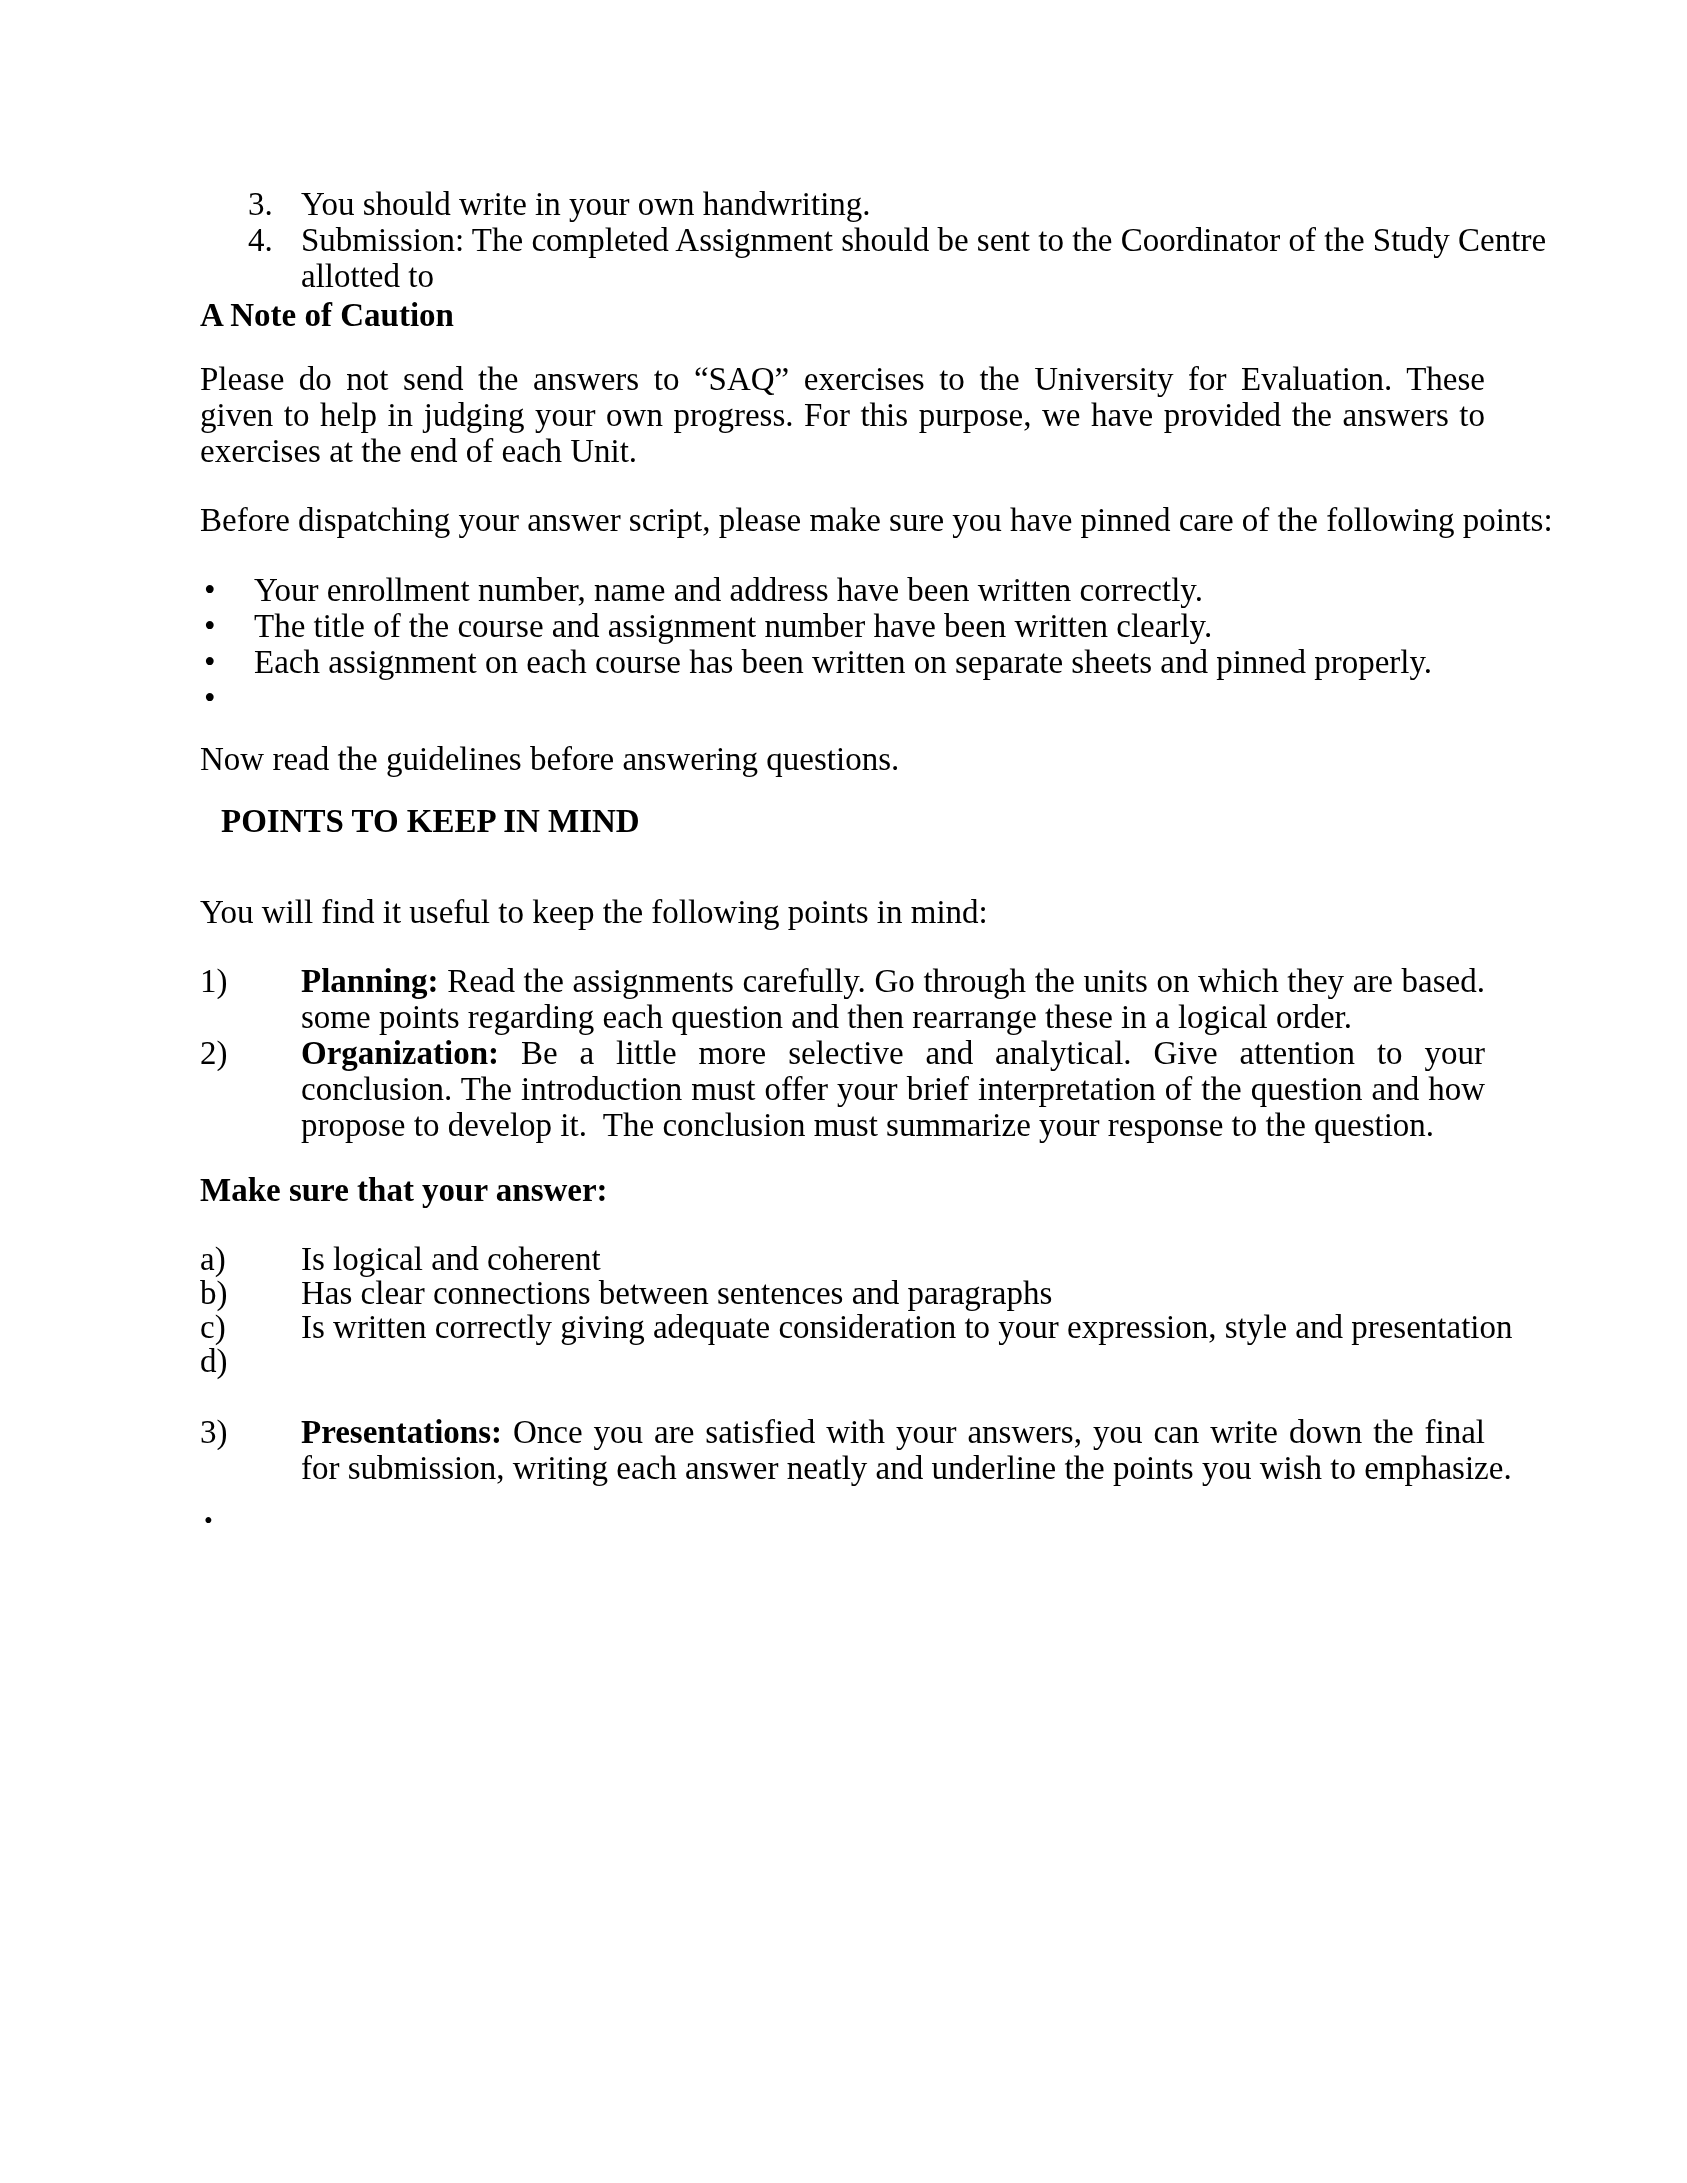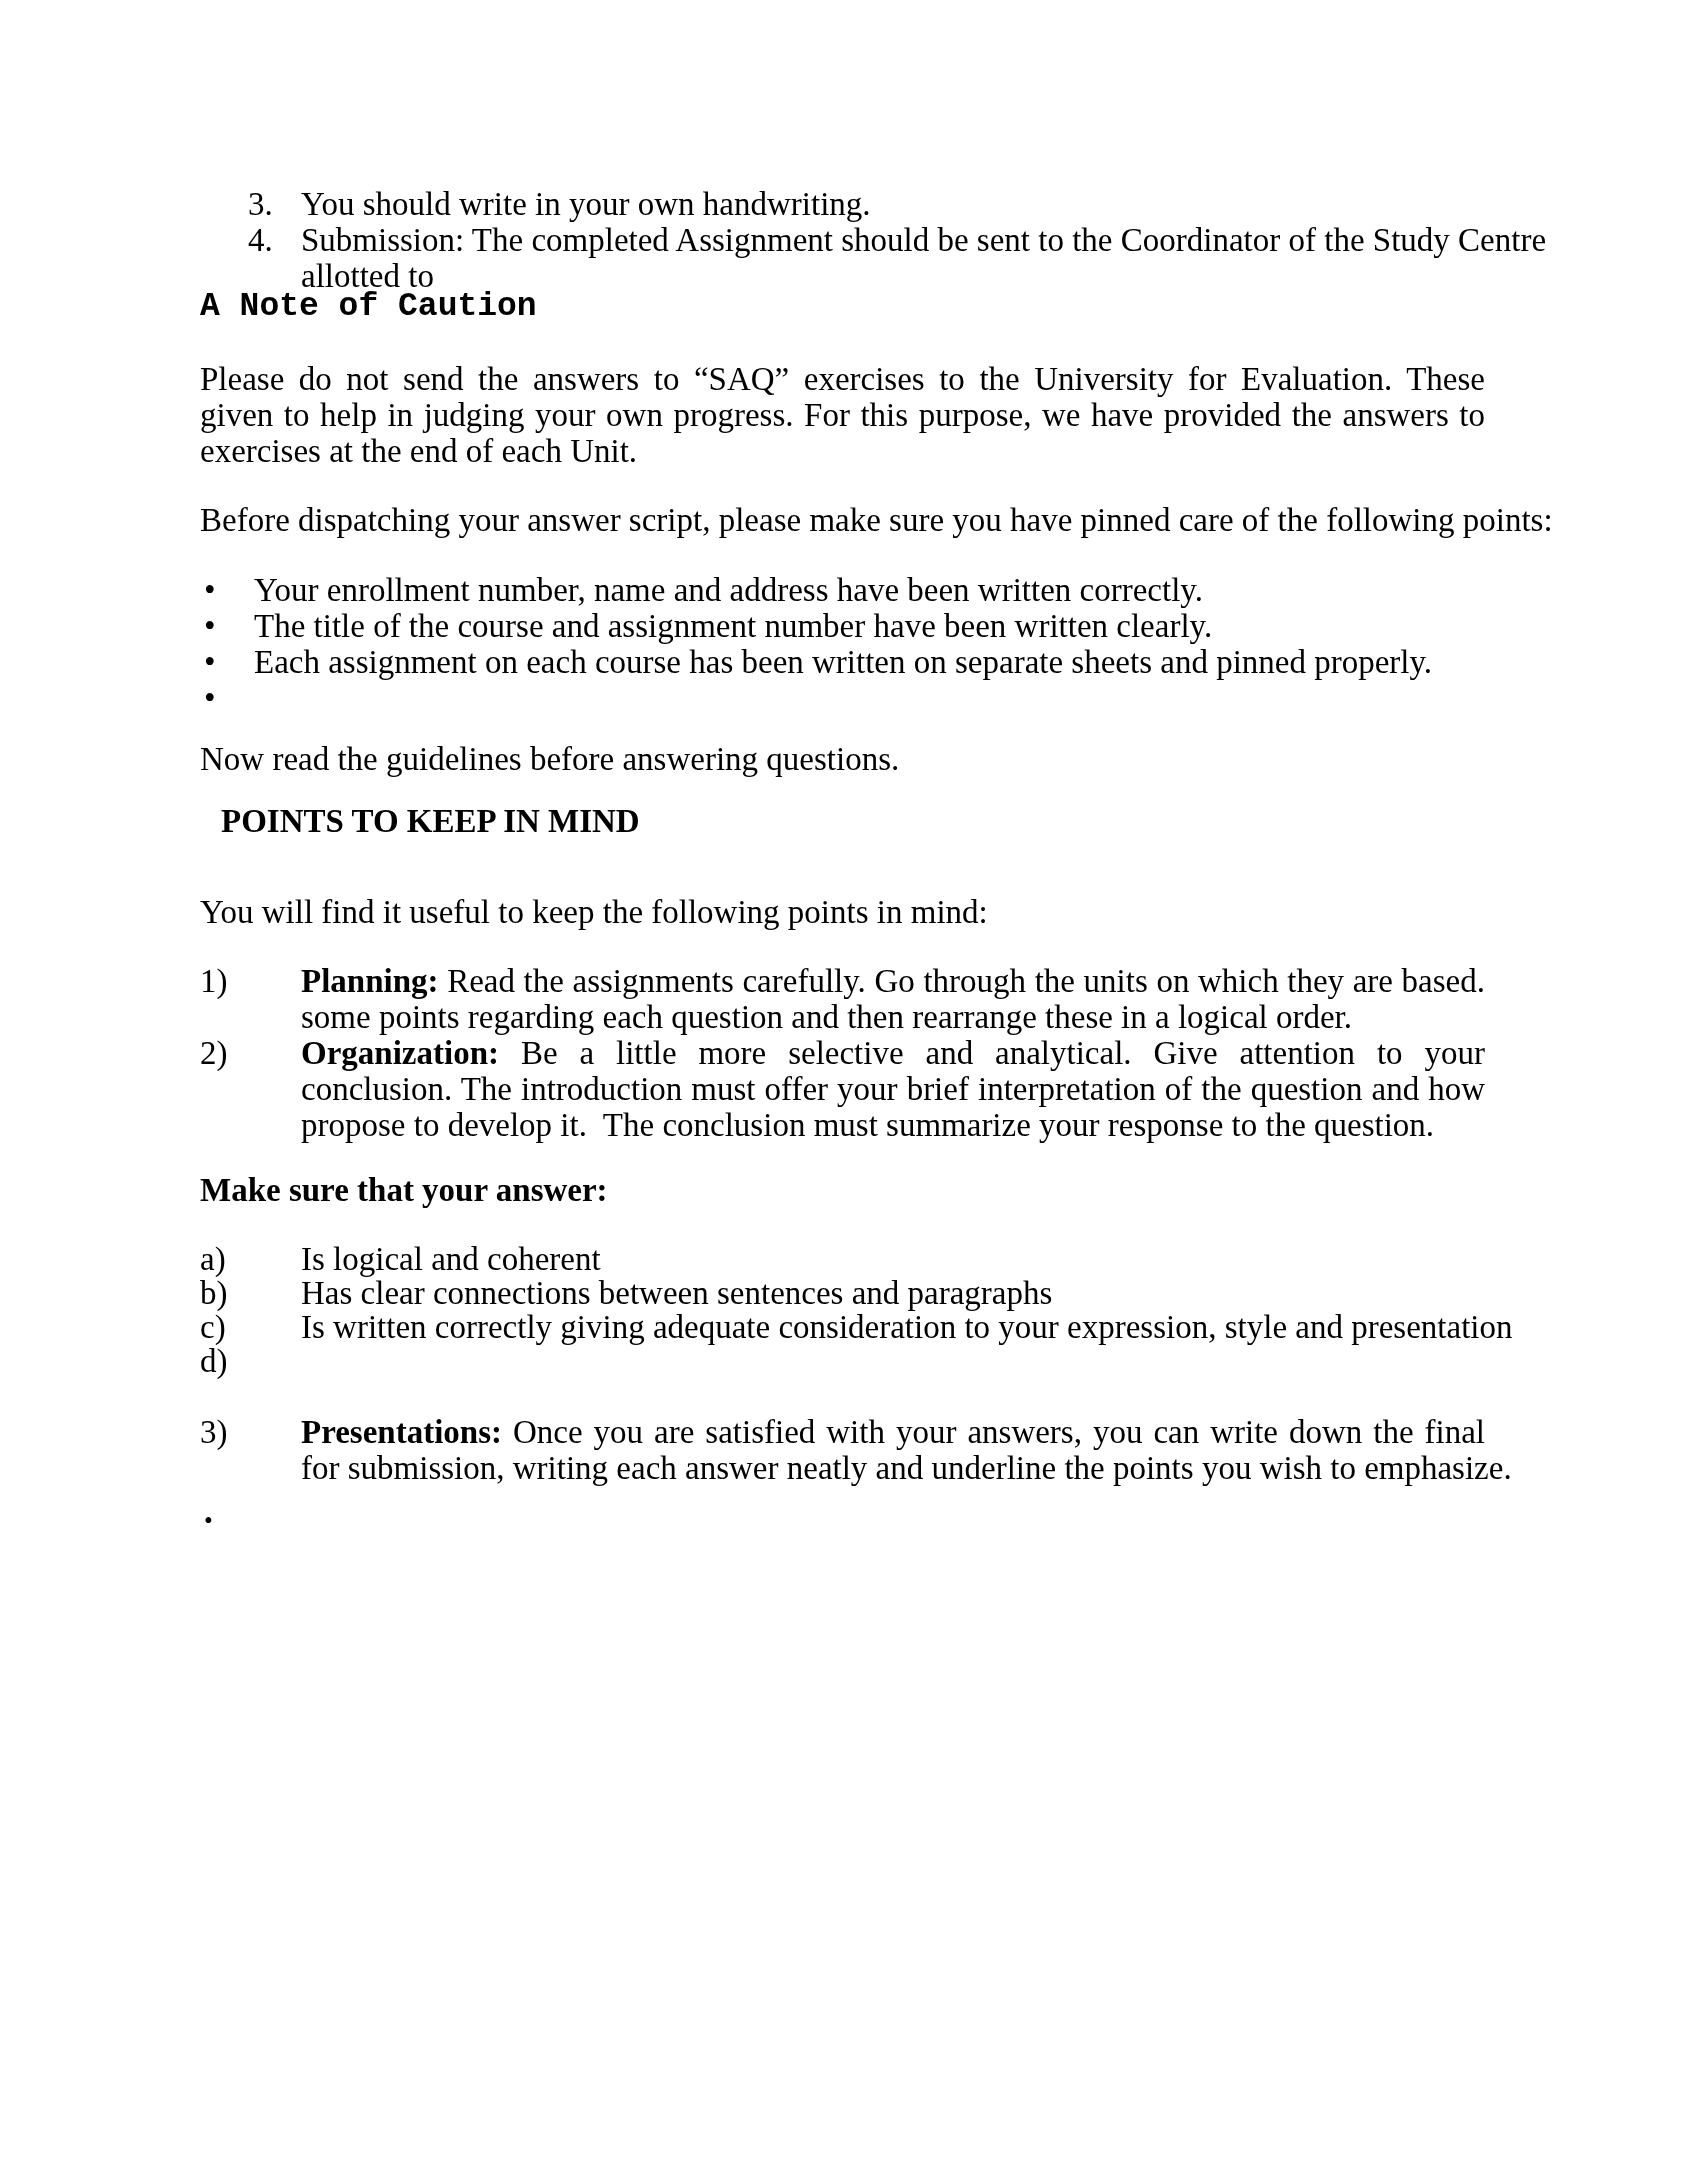--- a/index.html
+++ b/index.html
@@ -33,21 +33,21 @@
 
 <div class="page">
   <div class="content">
 
     <div class="blk lh54" style="top:186px;">
       <div class="row ind"><span class="m m73">3.</span><span class="pre">You should write in your own handwriting.</span></div>
       <div class="row ind"><span class="m m73">4.</span><span class="pre">Submission: The completed Assignment should be sent to the Coordinator of the Study Centre</span></div>
       <div class="row ind"><span class="pre">allotted to</span></div>
     </div>
 
-    <div class="blk lh54" style="top:289px;font-family:Liberation Mono, monospace;">
+    <div class="blk lh54" style="top:297px;">
       <div class="row b">A Note of Caution</div>
     </div>
 
     <div class="blk lh54" style="top:361px;">
       <div class="row j">Please do not send the answers to “SAQ” exercises to the University for Evaluation. These exercises are</div>
       <div class="row j">given to help in judging your own progress. For this purpose, we have provided the answers to these</div>
       <div class="row"><span class="pre">exercises at the end of each Unit.</span></div>
     </div>
 
     <div class="blk lh54" style="top:502px;">

